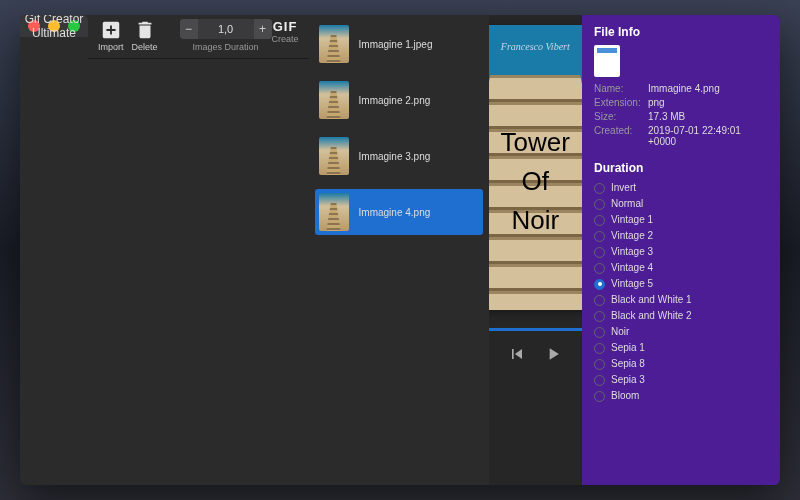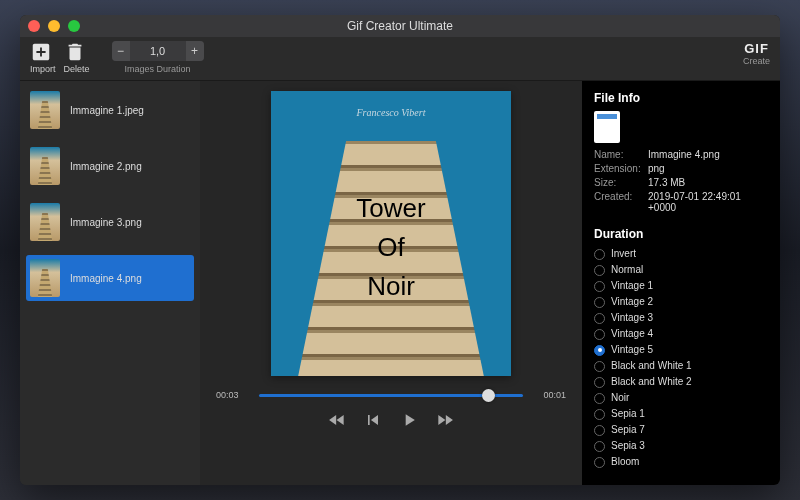--- a/index.html
+++ b/index.html
@@ -1,24 +1,24 @@
 <!DOCTYPE html>
 <html><head>
 <meta charset="utf-8">
 <style>
 *{margin:0;padding:0;box-sizing:border-box;font-family:-apple-system,BlinkMacSystemFont,"Helvetica Neue",sans-serif}
 body{background:linear-gradient(180deg,#3a4154 0%,#1a1d26 50%,#2d2f38 100%);width:800px;height:500px;overflow:hidden;display:flex;align-items:center;justify-content:center}
-.window{width:760px;height:470px;background:#2b2b2b;border-radius:6px;box-shadow:0 15px 40px rgba(0,0,0,0.5);display:flex;flex-direction:column;overflow:hidden}
+.window{width:760px;height:470px;background:#2b2b2b;border-radius:6px;box-shadow:0 15px 40px rgba(0,0,0,0.5);display:flex;flex-direction:row;overflow:hidden}
 .titlebar{height:22px;background:#38383a;display:flex;align-items:center;padding:0 8px;position:relative;border-top-left-radius:6px;border-top-right-radius:6px}
 .traffic{display:flex;gap:8px}
 .dot{width:12px;height:12px;border-radius:50%}
 .dot.r{background:#ff5f57}.dot.y{background:#febc2e}.dot.g{background:#28c840}
 .title{position:absolute;left:0;right:0;text-align:center;font-size:12px;color:#ddd}
 .toolbar{height:44px;background:#2b2b2b;display:flex;align-items:flex-start;padding:4px 10px;border-bottom:1px solid #1a1a1a}
-.tb-btn{display:flex;flex-direction:column;margin-right:8px;color:#ccc;font-size:9px;cursor:pointer}
+.tb-btn{display:flex;flex-direction:column;align-items:center;margin-right:8px;color:#ccc;font-size:9px;cursor:pointer}
 .tb-btn svg{width:22px;height:22px;fill:#e5e5e5;margin-bottom:1px}
 .duration-group{display:flex;flex-direction:column;align-items:center;margin-left:14px}
 .stepper{display:flex;align-items:center;background:#3a3a3c;border-radius:4px;overflow:hidden;height:20px}
 .step-btn{width:18px;height:20px;background:#4a4a4c;color:#ccc;display:flex;align-items:center;justify-content:center;font-size:12px;cursor:pointer;border:none}
 .step-val{width:56px;text-align:center;font-size:11px;color:#ddd;background:transparent;border:none;height:20px}
 .duration-group .lbl{font-size:9px;color:#999;margin-top:3px}
 .tb-right{margin-left:auto;display:flex;flex-direction:column;align-items:center;cursor:pointer}
 .tb-right .gif{font-size:13px;font-weight:700;color:#eee;letter-spacing:1px}
 .tb-right .lbl{font-size:9px;color:#999}
 .body{flex:1;display:flex;overflow:hidden}
@@ -32,21 +32,21 @@
 .preview{width:240px;height:285px;background:#1a7ba8;position:relative;overflow:hidden;box-shadow:0 2px 8px rgba(0,0,0,0.4)}
 .tower{position:absolute;bottom:-5px;left:18px;right:18px;top:50px;background:repeating-linear-gradient(180deg,#9a8560 0,#9a8560 3px,#d4c09a 3px,#d4c09a 24px,#7a6545 24px,#7a6545 27px);clip-path:polygon(28% 0,72% 0,96% 100%,4% 100%)}
 .author{position:absolute;top:16px;left:0;right:0;text-align:center;font-style:italic;font-size:10px;color:#c8d8e0;font-family:Georgia,serif}
 .overlay-text{position:absolute;top:98px;left:0;right:0;text-align:center;font-family:Georgia,serif;color:#000000;font-size:26px;line-height:1.5;font-weight:500}
 .timeline{width:350px;display:flex;align-items:center;gap:20px;margin-top:14px}
 .time{font-size:9px;color:#bbb}
 .track{flex:1;height:3px;background:#1f6fd0;position:relative;border-radius:2px}
 .track::after{content:"";position:absolute;right:28px;top:-5px;width:13px;height:13px;border-radius:50%;background:#ddd;box-shadow:0 0 3px rgba(0,0,0,0.5)}
 .controls{display:flex;gap:16px;margin-top:10px}
 .controls svg{width:20px;height:20px;fill:#aaa;cursor:pointer}
-.right{width:198px;background:#000000;padding:10px 12px;overflow-y:auto;color:#ddd;font-size:10px}
+.right{width:198px;background:#4c1d95;padding:10px 12px;overflow-y:auto;color:#ddd;font-size:10px}
 .section-h{font-size:12px;font-weight:600;margin-bottom:6px;color:#fff}
 .file-icon{width:26px;height:32px;background:#fff;border-radius:2px;margin-bottom:6px;position:relative}
 .file-icon::before{content:"";position:absolute;top:3px;left:3px;right:3px;height:5px;background:#4a90d9}
 .info-row{display:flex;margin-bottom:3px}
 .info-k{width:54px;color:#999}
 .info-v{color:#ddd;flex:1}
 .filters{margin-top:14px}
 .filter-item{display:flex;align-items:center;margin-bottom:2px;cursor:pointer;line-height:14px}
 .radio{width:11px;height:11px;border-radius:50%;border:1px solid #666;margin-right:6px;flex-shrink:0;display:flex;align-items:center;justify-content:center}
 .radio.on{border-color:#1f6fd0;background:#1f6fd0}
@@ -206,21 +206,21 @@
             <div class="filter-item">
               <span class="radio"></span>
               <span>Noir</span>
             </div>
             <div class="filter-item">
               <span class="radio"></span>
               <span>Sepia 1</span>
             </div>
             <div class="filter-item">
               <span class="radio"></span>
-              <span>Sepia 7</span>
+              <span>Sepia 8</span>
             </div>
             <div class="filter-item">
               <span class="radio"></span>
               <span>Sepia 3</span>
             </div>
             <div class="filter-item">
               <span class="radio"></span>
               <span>Bloom</span>
             </div>
           </div>

